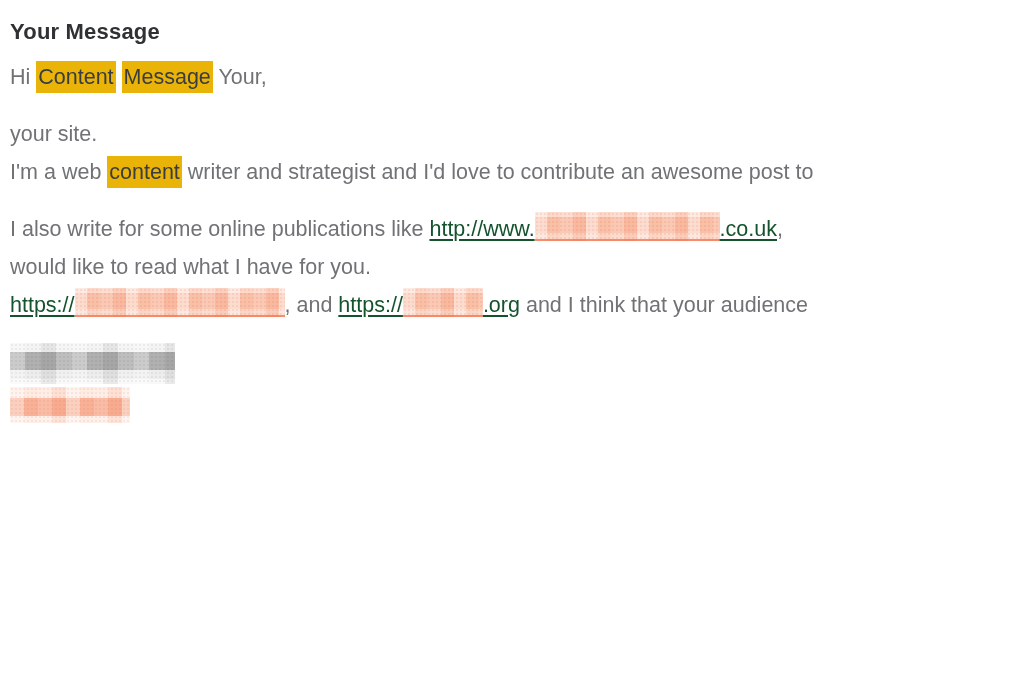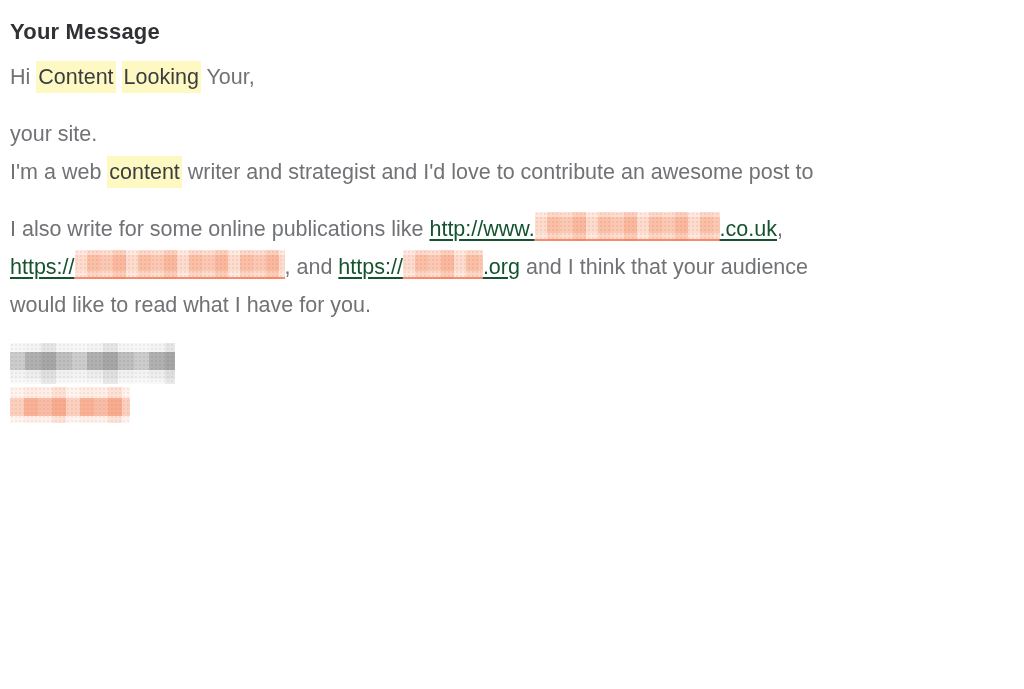--- a/index.html
+++ b/index.html
@@ -23,21 +23,21 @@
     letter-spacing: 0.2px;
   }
   .para { margin: 0 0 19px 0; }
   .line {
     font-size: 21.5px;
     line-height: 38px;
     color: #707275;
     white-space: pre;
   }
   .hl {
-    background: #fef9c3;
+    background: #eab308;
     color: #3a3d40;
     padding: 4px 2px;
   }
   .link {
     color: #14532d;
     text-decoration: underline;
     text-decoration-thickness: 2px;
     text-underline-offset: 3px;
     cursor: pointer;
   }
@@ -72,29 +72,29 @@
     background-size: 4px 4px, auto, auto;
   }
 </style>
 </head>
 <body>
 
 <div class="page">
   <h1 class="msg-heading">Your Message</h1>
   <div id="message-body">
       <div class="para">
-        <div class="line"><span>Hi </span><span class="hl">Content</span><span> </span><span class="hl">Looking</span><span> Your,</span></div>
+        <div class="line"><span>Hi </span><span class="hl">Content</span><span> </span><span class="hl">Message</span><span> Your,</span></div>
       </div>
       <div class="para">
         <div class="line"><span>your site.</span></div>
         <div class="line"><span>I'm a web </span><span class="hl">content</span><span> writer and strategist and I'd love to contribute an awesome post to</span></div>
       </div>
       <div class="para">
         <div class="line"><span>I also write for some online publications like </span><span class="link"><span>http://www.</span><span class="redact redact-link" style="width: 185px;"></span><span>.co.uk</span></span><span>,</span></div>
+        <div class="line"><span>would like to read what I have for you.</span></div>
         <div class="line"><span class="link"><span>https://</span><span class="redact redact-link" style="width: 210px;"></span></span><span>, and </span><span class="link"><span>https://</span><span class="redact redact-link" style="width: 80px;"></span><span>.org</span></span><span> and I think that your audience</span></div>
-        <div class="line"><span>would like to read what I have for you.</span></div>
       </div>
     </div>
   <div id="signature" class="signature">
       <div class="redact redact-block redact-gray" style="width: 165px; height: 41px;"></div>
       <div class="redact redact-block redact-pink" style="width: 120px; height: 36px;"></div>
     </div>
 </div>
 
 </body></html>

